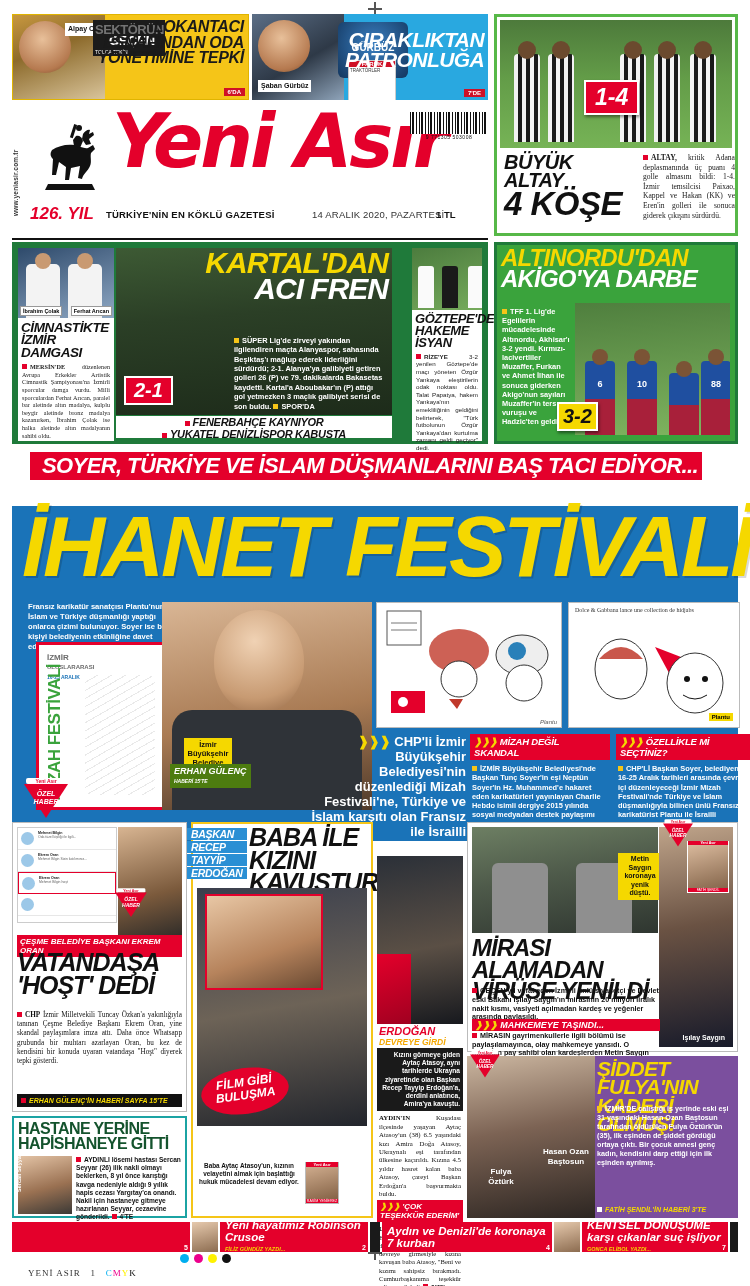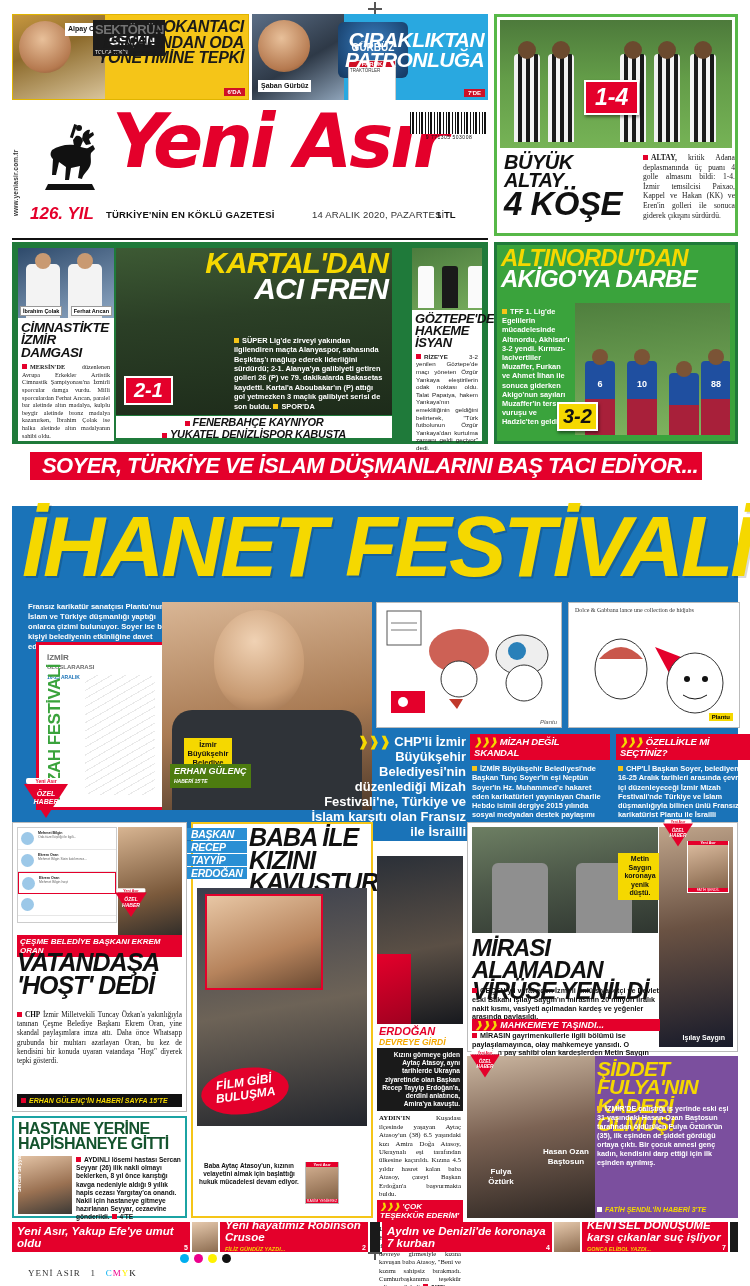--- a/index.html
+++ b/index.html
@@ -743,21 +743,20 @@
       <span class="sq y"></span><b>İZMİR'DE</b>
       <span>çalıştığı iş yerinde eski eşi 31 yaşındaki Hasan Ozan Baştosun tarafından öldürülen Fulya Öztürk'ün (35), ilk eşinden de şiddet gördüğü ortaya çıktı. Bir çocuk annesi genç kadın, kendisini darp ettiği için ilk eşinden ayrılmış.</span>
     </div>
     <div class="fulya-foot">
       <span class="sq w"></span><u>FATİH ŞENDİL'İN HABERİ 3'TE</u>
     </div>
   </div>
 
   <div class="teasers">
     <div class="tz red" style="flex:0 0 178px;">
-      <span class="txt">Yeni Asır, Yakup Efe'ye umut oldu</span>
       <span class="num">5</span>
     </div>
     <div class="tz ph"></div>
     <div class="tz red" style="flex:0 0 148px;">
       <span class="txt">
         <span>Yeni hayatımız Robinson Crusoe</span>
         <span class="sub">FİLİZ GÜNDÜZ YAZDI...</span>
       </span>
       <span class="num">2</span>
     </div>

